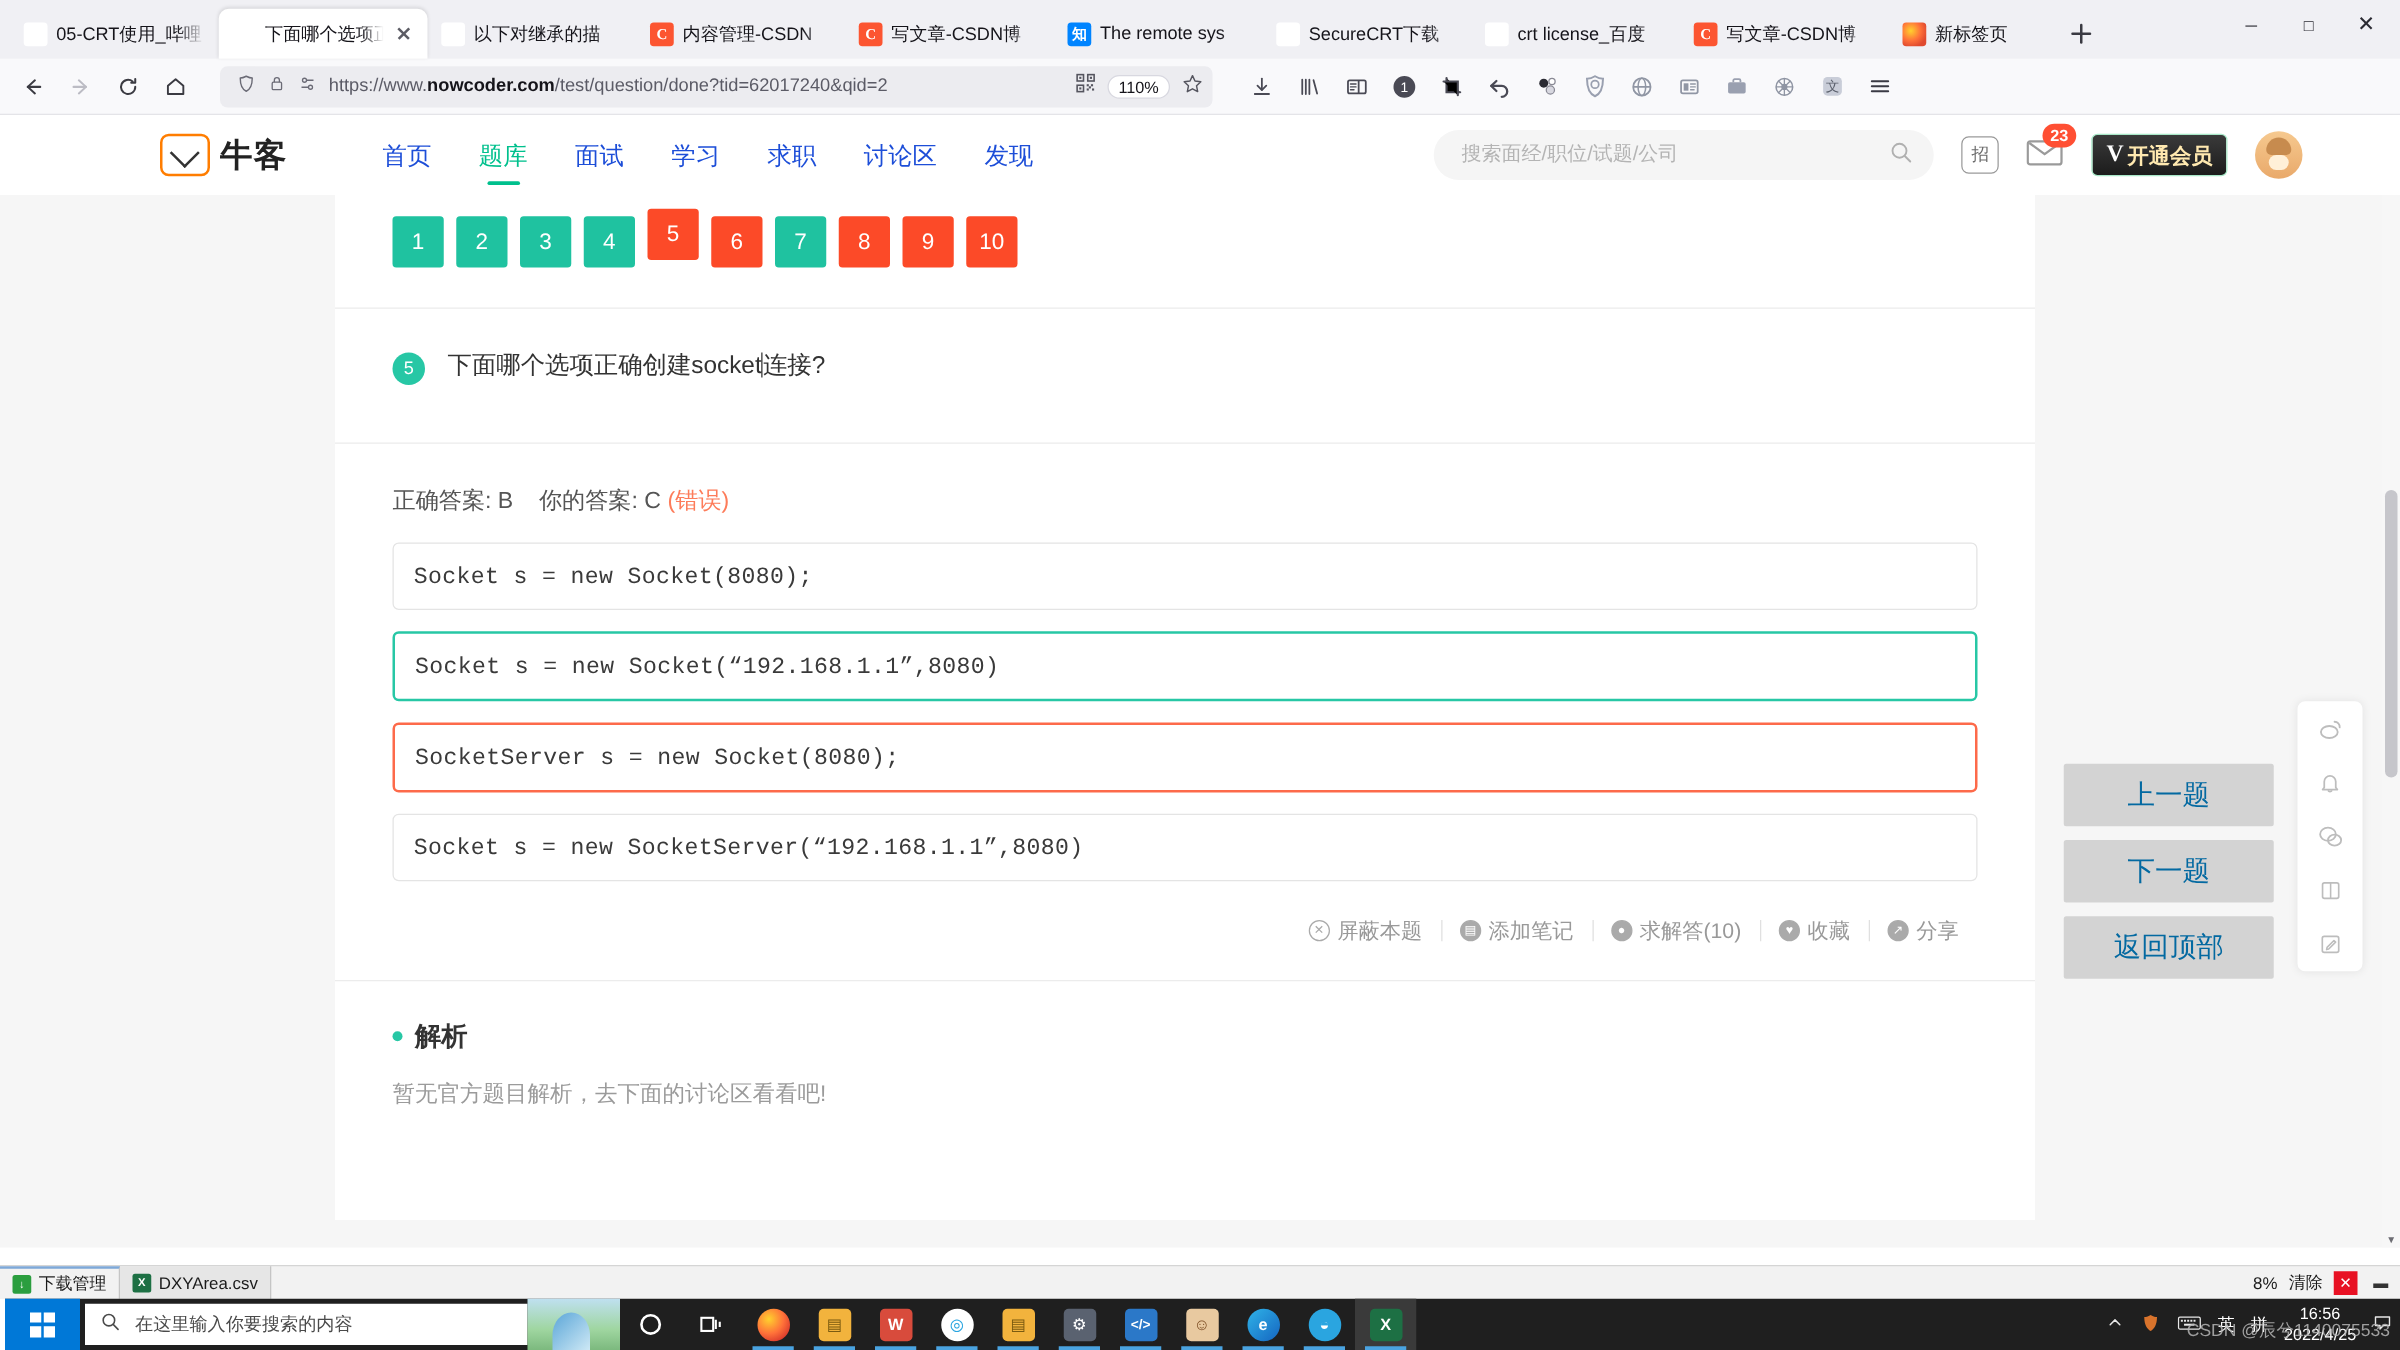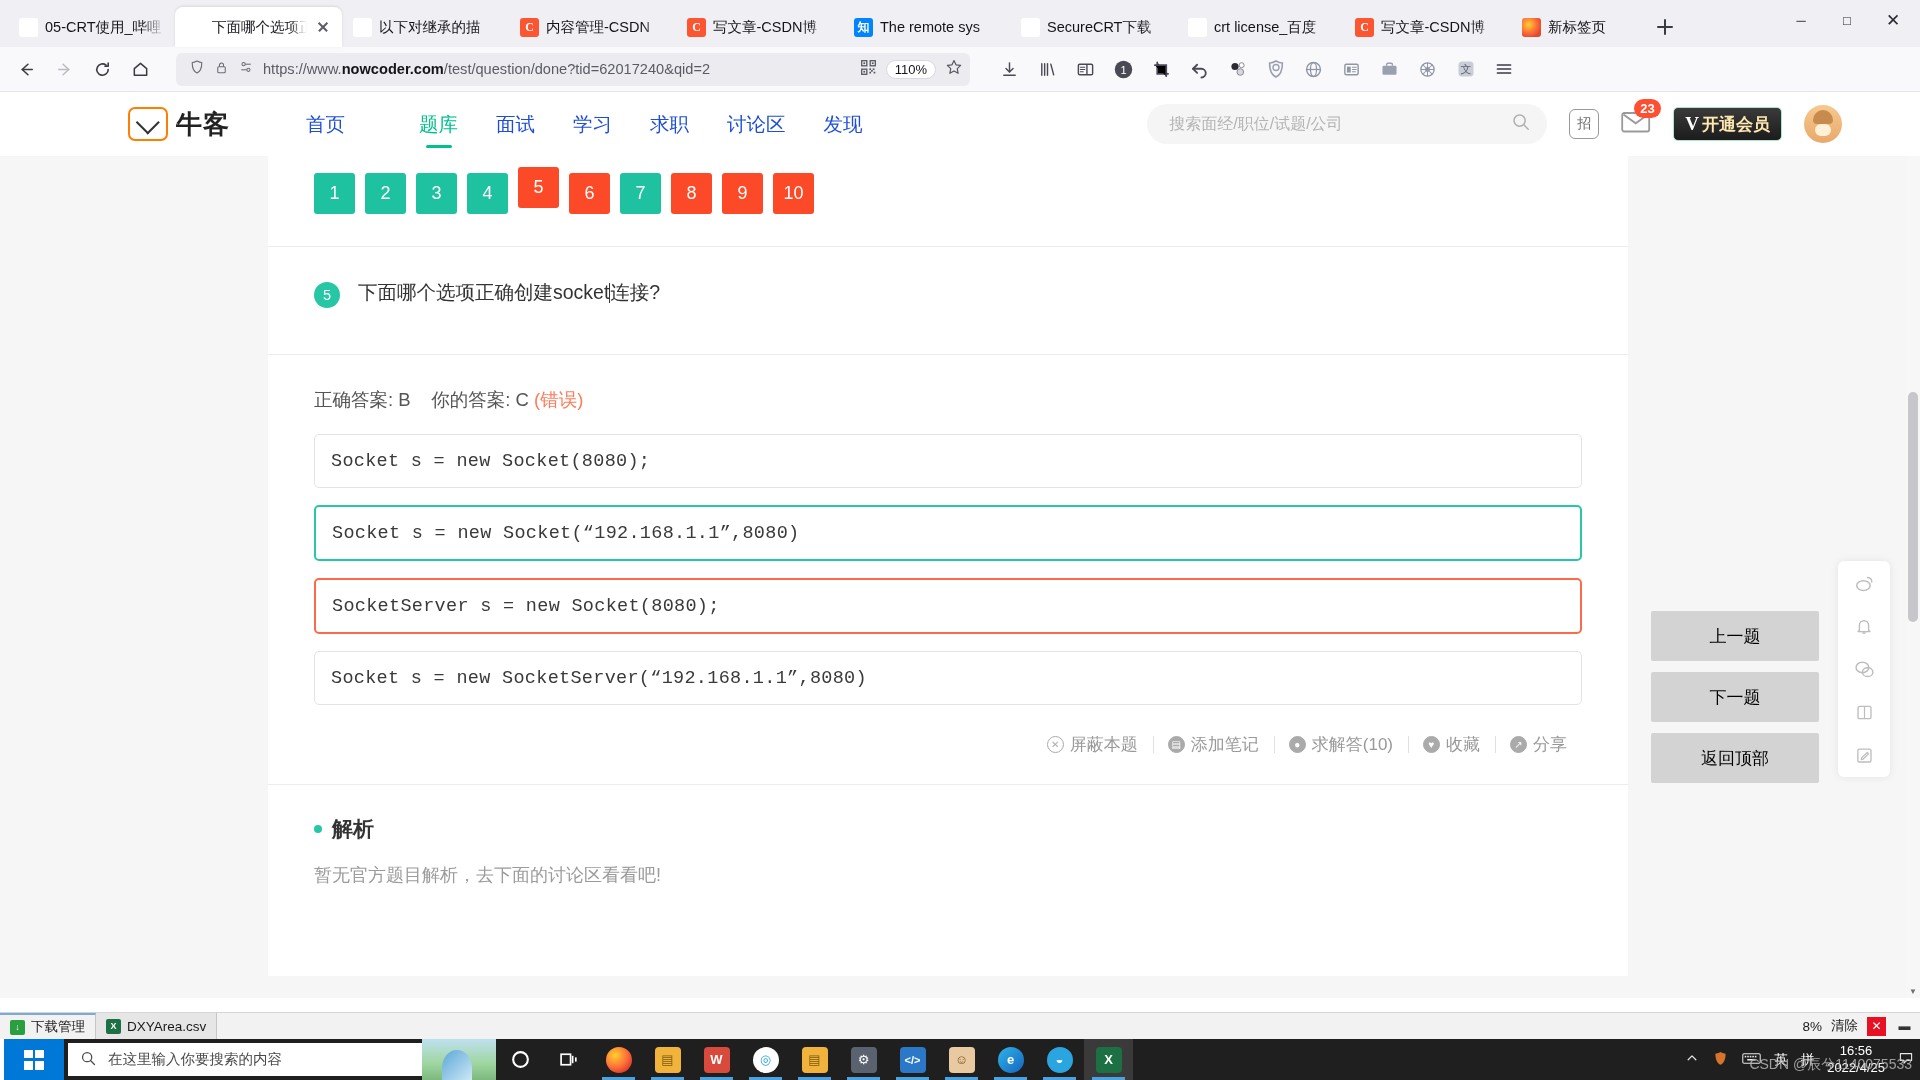--- a/index.html
+++ b/index.html
@@ -113,21 +113,21 @@
   }
   .nk-logo .mark::after {
     content: ""; width: 15px; height: 15px; border-left: 2.6px solid #333;
     border-bottom: 2.6px solid #333; transform: rotate(-45deg) translate(1px,-2px);
   }
   .nk-logo .word { font-size: 26px; font-weight: bold; color: #222; letter-spacing: 1px; }
   .nk-nav { display: flex; align-items: center; gap: 38px; margin-left: 26px; }
   .nk-nav a {
     font-size: 19.5px; color: #1d4ed8; text-decoration: none; position: relative; padding: 18px 0;
   }
-  .nk-nav a.active { color: #00c08d; margin-left: 36px; }
+  .nk-nav a.active { color: #00c08d; }
   .nk-nav a.active::after {
     content: ""; position: absolute; left: 50%; transform: translateX(-50%);
     bottom: 8px; width: 26px; height: 3px; background: #00c08d; border-radius: 2px;
   }
   .nk-right { margin-left: auto; display: flex; align-items: center; gap: 22px; padding-right: 78px; }
   .nk-search {
     width: 400px; height: 40px; background: #f5f5f5; border-radius: 20px;
     display: flex; align-items: center; padding: 0 16px 0 22px; justify-content: center;
   }
   .nk-search input {
@@ -228,22 +228,22 @@
   .analysis { padding: 30px 0 0 46px; }
   .analysis .h {
     display: flex; align-items: center; gap: 10px; font-size: 21px; color: #333; font-weight: bold;
   }
   .analysis .h .dot { width: 8px; height: 8px; border-radius: 50%; background: #27c7a5; }
   .analysis .p { margin-top: 20px; font-size: 18px; color: #9b9b9b; }
 
   
   .sidebtns { position: absolute; left: 1651px; top: 455px; display: flex; flex-direction: column; gap: 11px; }
   .sidebtn {
-    width: 168px; height: 50px; background: #d3d3d3; color: #000000;
-    display: flex; align-items: center; justify-content: center; font-size: 17px; border-radius: 2px;
+    width: 168px; height: 50px; background: #d3d3d3; color: #0369a1;
+    display: flex; align-items: center; justify-content: center; font-size: 22px; border-radius: 2px;
   }
   .socialbar {
     position: absolute; left: 1838px; top: 405px; width: 52px; background: #fff;
     border-radius: 6px; box-shadow: 0 0 8px rgba(0,0,0,.08);
     display: flex; flex-direction: column; align-items: center; padding: 9px 0; gap: 17px;
   }
   .socialbar .s { width: 26px; height: 26px; display: flex; align-items: center; justify-content: center;
     color: #b3b3b3; font-size: 17px; }
 
   

